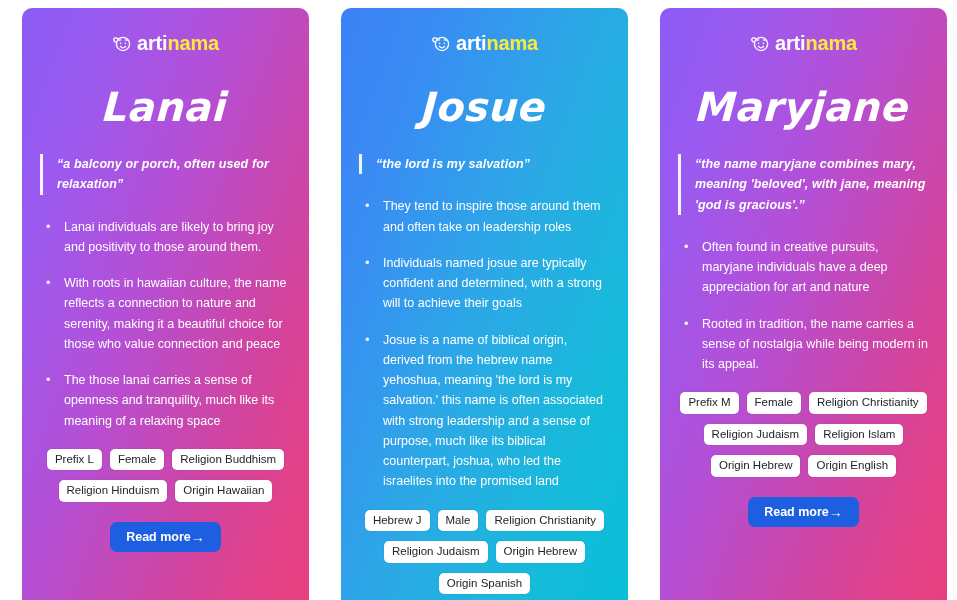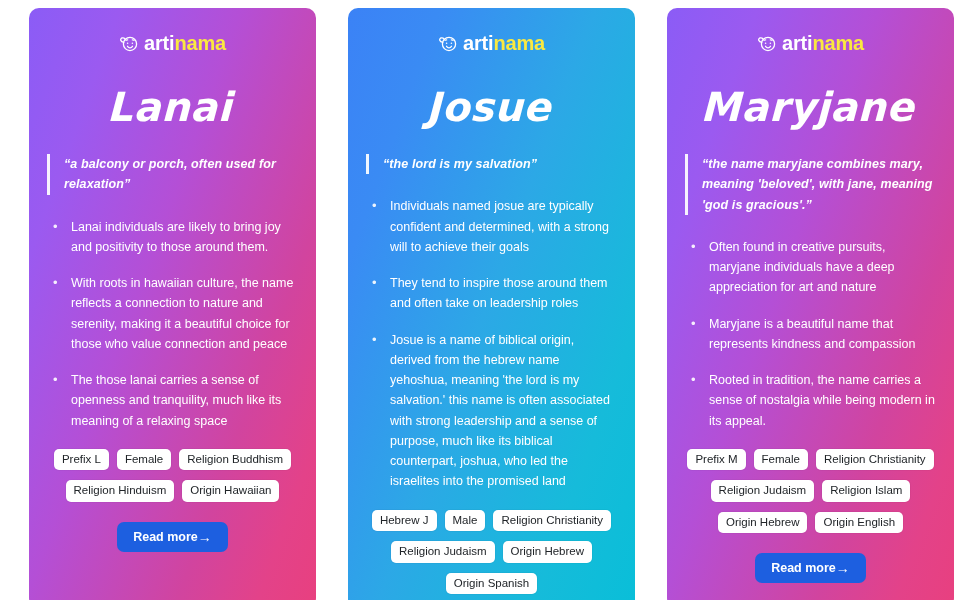--- a/index.html
+++ b/index.html
@@ -8,21 +8,20 @@
     background:#ffffff;
     font-family:"Liberation Sans", sans-serif;
     overflow:hidden;
   }
   .deck {
     display:flex;
     gap:32px;
     padding:8px 12px 0 22px;
     height:520px;
     align-items:flex-start;
-    margin-left:7px;
   }
   .card {
     width:287px;
     flex:0 0 287px;
     border-radius:10px;
     padding:22px 18px 20px 18px;
     min-height:600px;
     position:relative;
   }
   .card.pink {
@@ -209,22 +208,22 @@
       </span>
     </div>
 
     <h1 class="name">Josue</h1>
 
     <div class="quote">
       <p>“the lord is my salvation”</p>
     </div>
 
     <ul class="facts">
+        <li>They tend to inspire those around them and often take on leadership roles</li>
         <li>Individuals named josue are typically confident and determined, with a strong will to achieve their goals</li>
-        <li>They tend to inspire those around them and often take on leadership roles</li>
         <li>Josue is a name of biblical origin, derived from the hebrew name yehoshua, meaning 'the lord is my salvation.' this name is often associated with strong leadership and a sense of purpose, much like its biblical counterpart, joshua, who led the israelites into the promised land</li>
       </ul>
 
     <div class="tags">
         <span class="tag">Hebrew J</span>
         <span class="tag">Male</span>
         <span class="tag">Religion Christianity</span>
         <span class="tag">Religion Judaism</span>
         <span class="tag">Origin Hebrew</span>
         <span class="tag">Origin Spanish</span>
@@ -251,21 +250,20 @@
     </div>
 
     <h1 class="name">Maryjane</h1>
 
     <div class="quote">
       <p>“the name maryjane combines mary, meaning 'beloved', with jane, meaning 'god is gracious'.”</p>
     </div>
 
     <ul class="facts">
         <li>Often found in creative pursuits, maryjane individuals have a deep appreciation for art and nature</li>
-        <li>Maryjane is a beautiful name that represents kindness and compassion</li>
         <li>Rooted in tradition, the name carries a sense of nostalgia while being modern in its appeal.</li>
       </ul>
 
     <div class="tags">
         <span class="tag">Prefix M</span>
         <span class="tag">Female</span>
         <span class="tag">Religion Christianity</span>
         <span class="tag">Religion Judaism</span>
         <span class="tag">Religion Islam</span>
         <span class="tag">Origin Hebrew</span>

